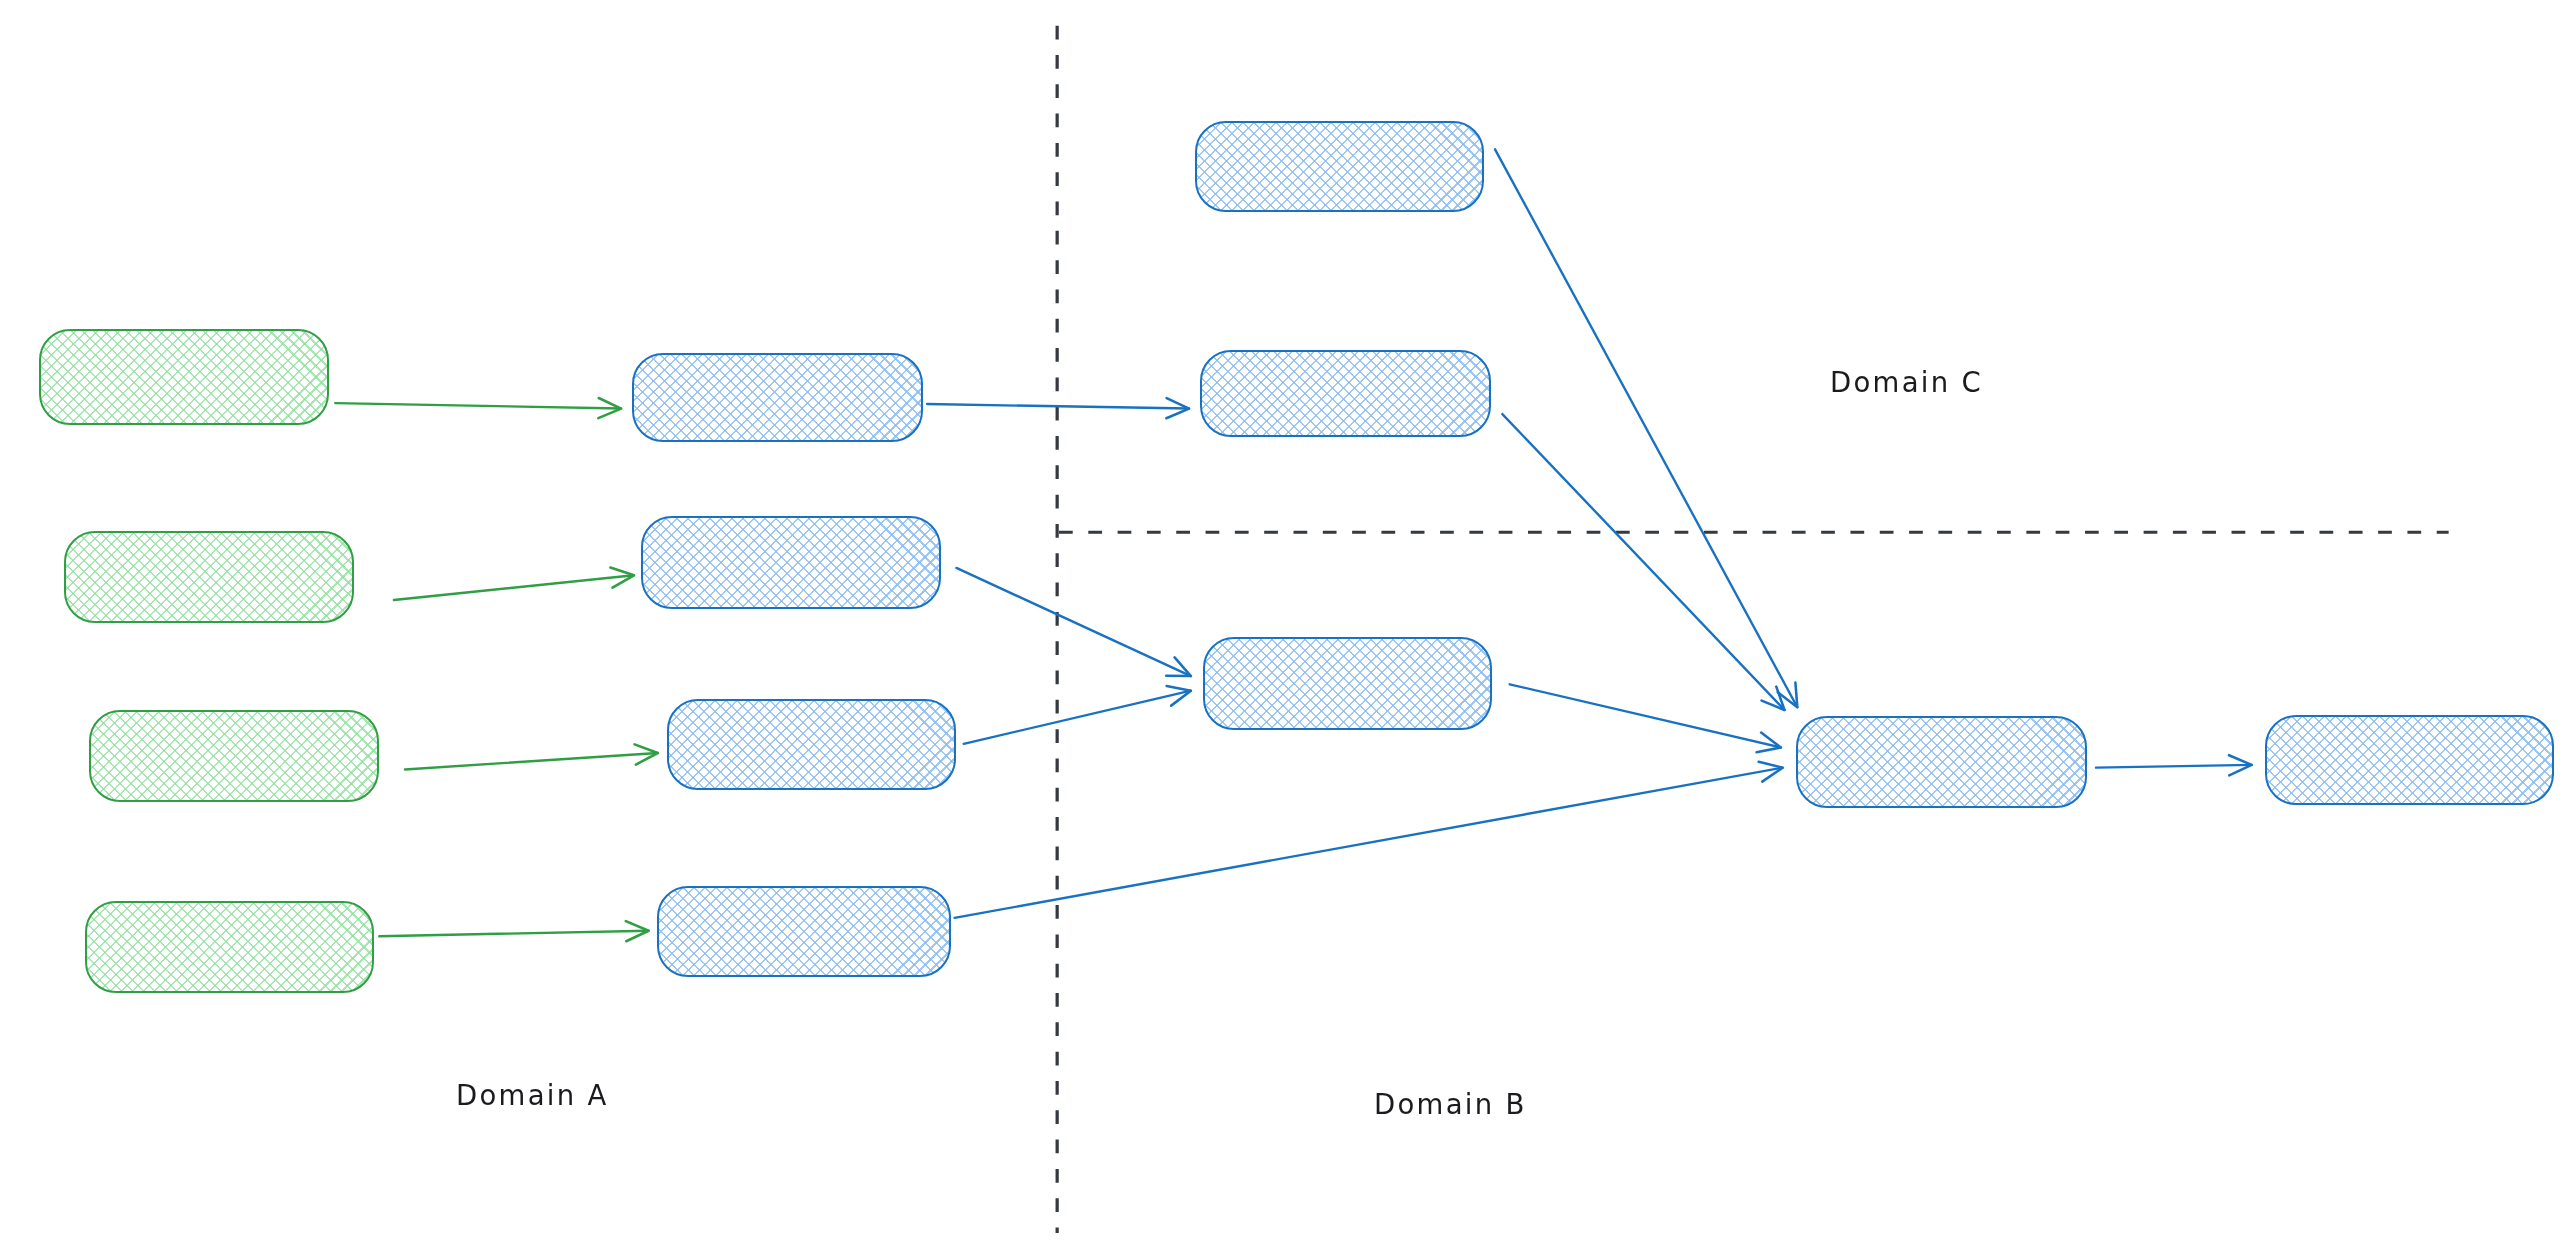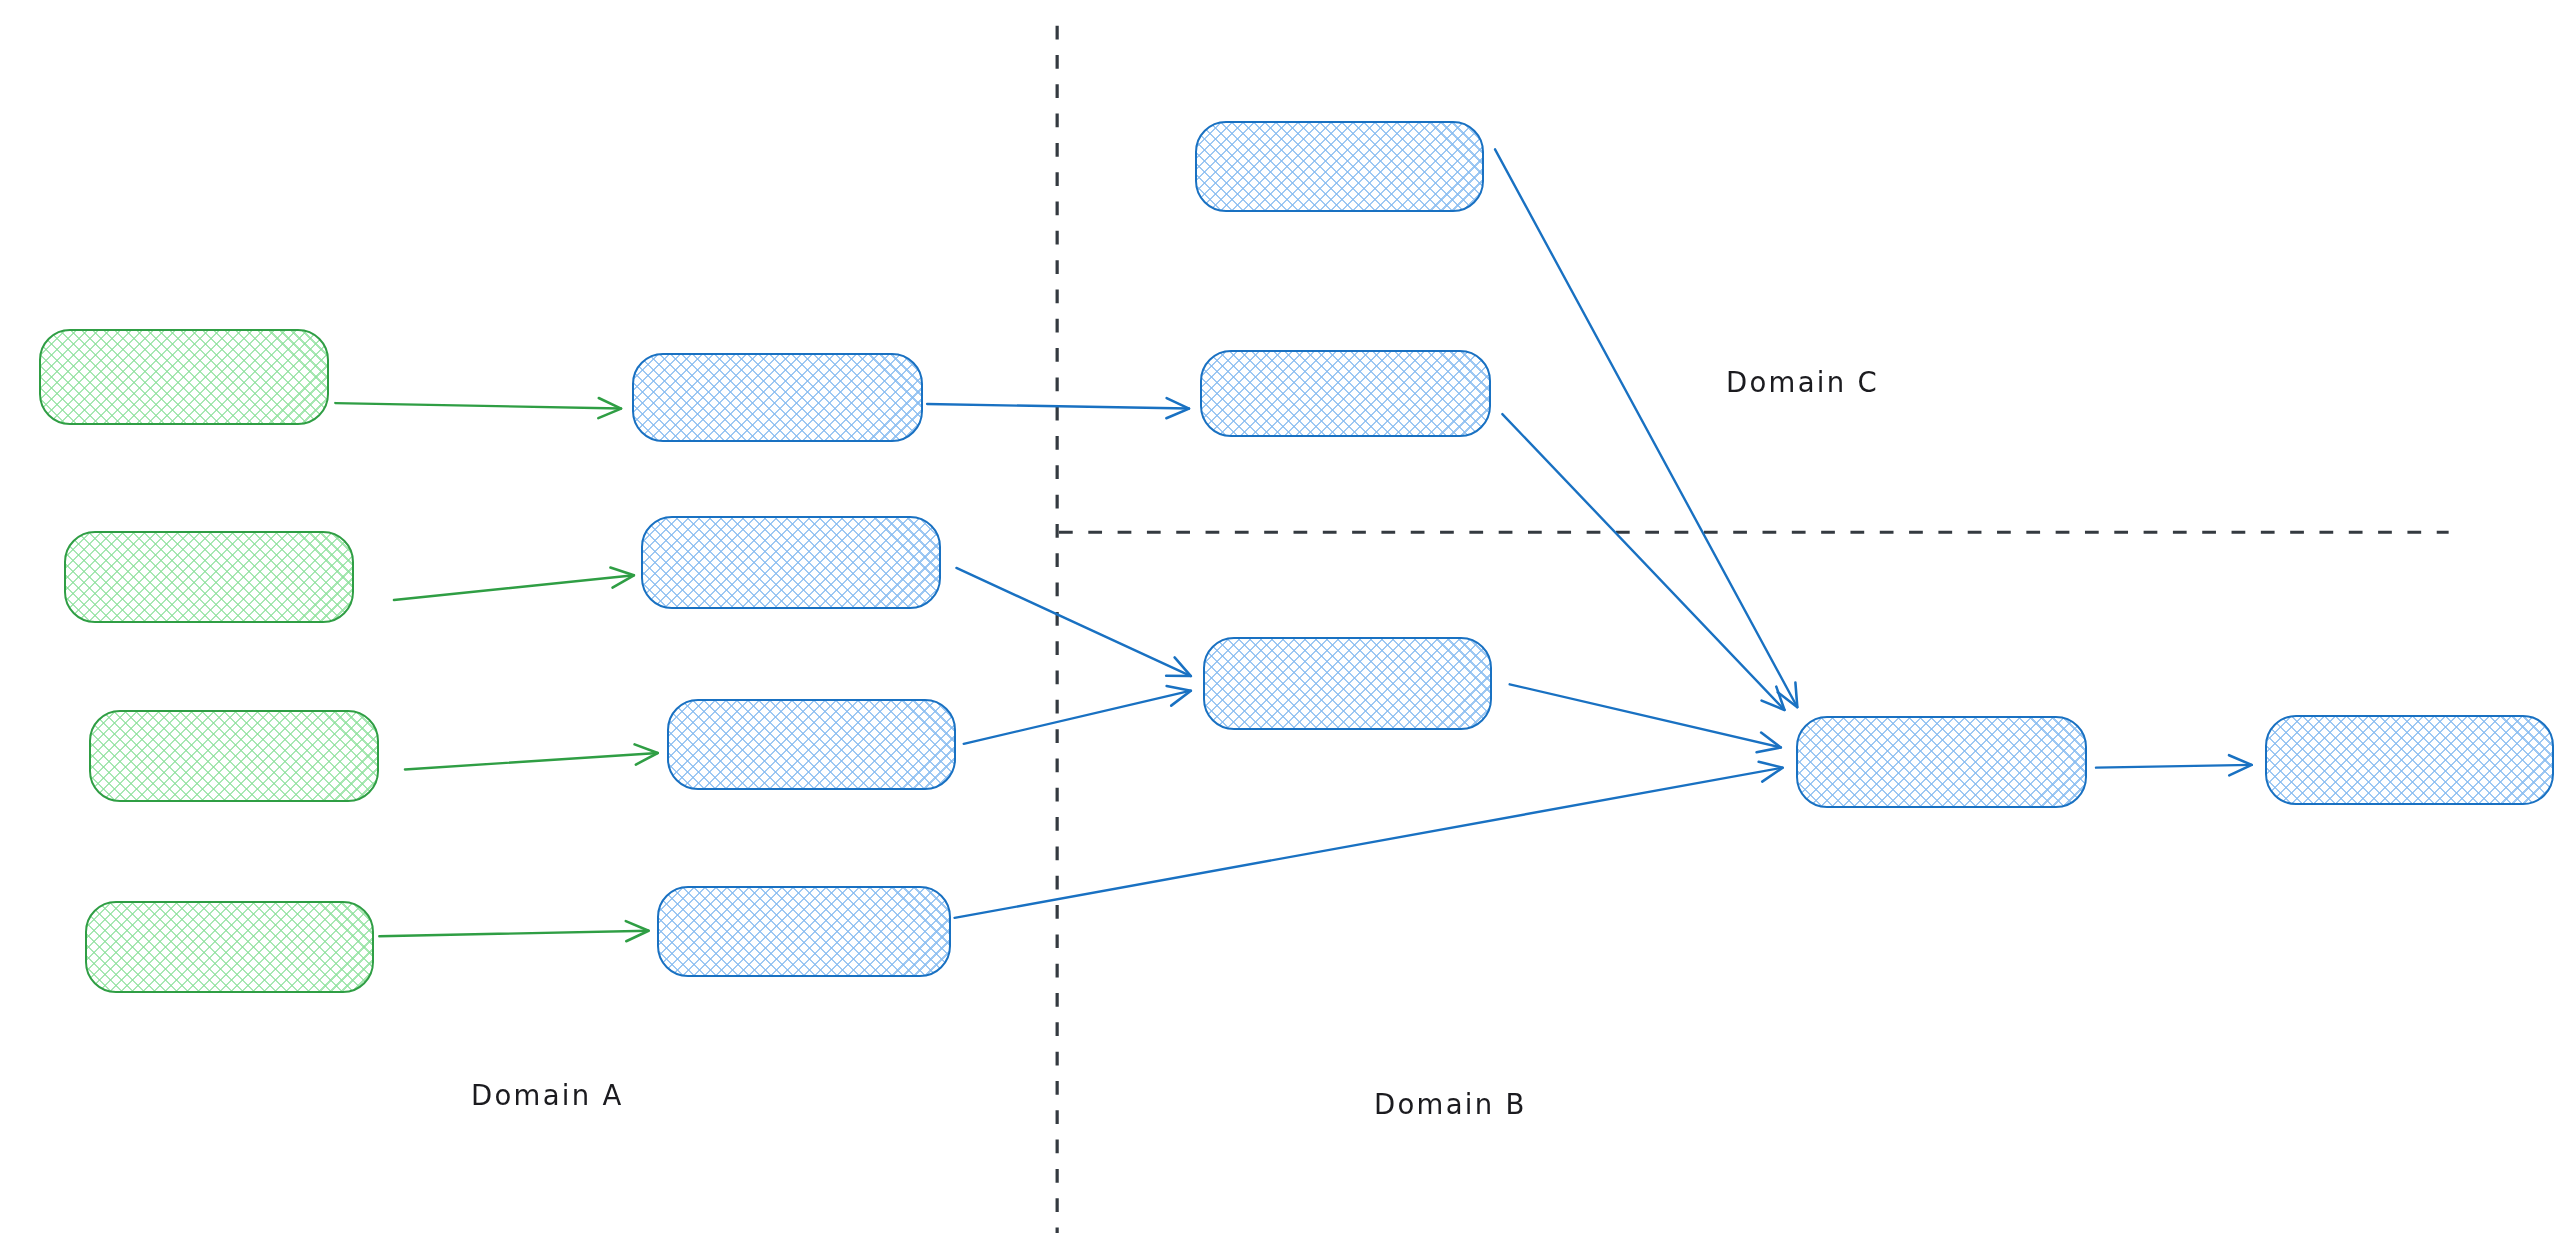--- a/index.html
+++ b/index.html
@@ -91,23 +91,23 @@
       <g>
         <line x1="1648" y1="747" x2="1944" y2="816" stroke="#1971c2" stroke-width="2.6" stroke-linecap="round"></line>
         <path d="M 1922.5 799.7 L 1944 816 L 1917.5 821.1" fill="none" stroke="#1971c2" stroke-width="2.8" stroke-linecap="round" stroke-linejoin="round"></path>
       </g>
       <g>
         <line x1="2288" y1="838" x2="2458" y2="835" stroke="#1971c2" stroke-width="2.6" stroke-linecap="round"></line>
         <path d="M 2433.2 824.4 L 2458 835 L 2433.5 846.4" fill="none" stroke="#1971c2" stroke-width="2.8" stroke-linecap="round" stroke-linejoin="round"></path>
       </g>
     </svg>
 
-  <div class="domain-label" style="left: 471px; top: 1079px;">Domain A</div>
+  <div class="domain-label" style="left: 456px; top: 1079px;">Domain A</div>
   <div class="domain-label" style="left: 1374px; top: 1088px;">Domain B</div>
-  <div class="domain-label" style="left: 1726px; top: 366px;">Domain C</div>
+  <div class="domain-label" style="left: 1830px; top: 366px;">Domain C</div>
 <div class="node green" style="left: 39px; top: 329px; width: 290px; height: 96px;"></div>
     <div class="node green" style="left: 64px; top: 531px; width: 290px; height: 92px;"></div>
     <div class="node green" style="left: 89px; top: 710px; width: 290px; height: 92px;"></div>
     <div class="node green" style="left: 85px; top: 901px; width: 289px; height: 92px;"></div>
     <div class="node blue" style="left: 632px; top: 353px; width: 291px; height: 89px;"></div>
     <div class="node blue" style="left: 641px; top: 516px; width: 300px; height: 93px;"></div>
     <div class="node blue" style="left: 667px; top: 699px; width: 289px; height: 91px;"></div>
     <div class="node blue" style="left: 657px; top: 886px; width: 294px; height: 91px;"></div>
     <div class="node blue" style="left: 1195px; top: 121px; width: 289px; height: 91px;"></div>
     <div class="node blue" style="left: 1200px; top: 350px; width: 291px; height: 87px;"></div>

